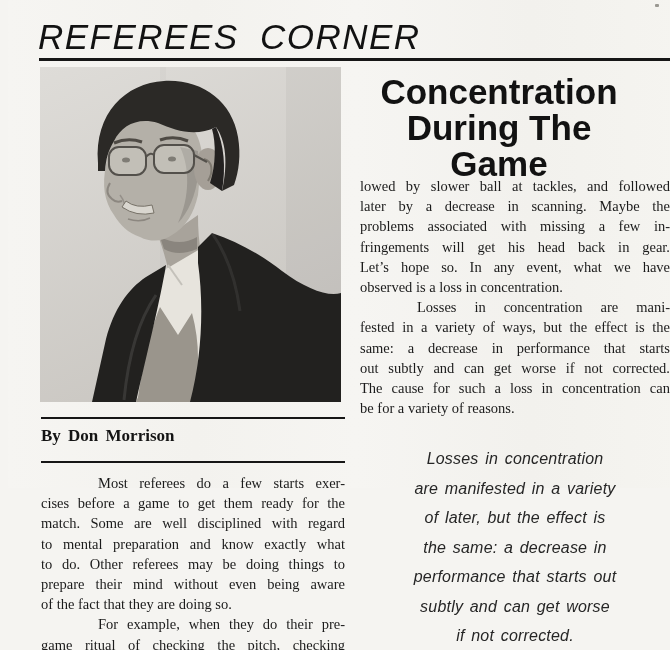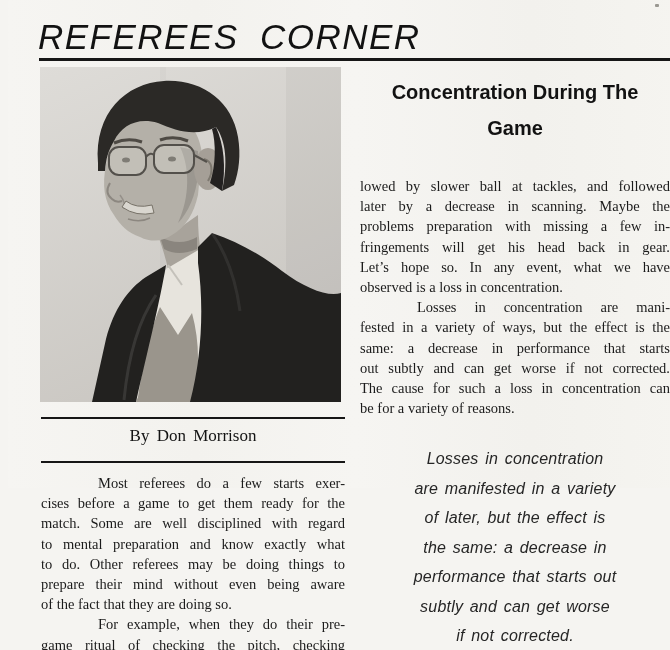--- a/index.html
+++ b/index.html
@@ -28,39 +28,39 @@
 
   
   .photo { left:32px; top:67px; width:301px; height:335px; background:var(--photo_bg,#d6d3ce); }
   .photo svg { display:block; }
 
   
   .byline-rule { left:33px; width:304px; height:2px; }
   .byline-rule.top { top:417px; }
   .byline-rule.bottom { top:461px; }
   .byline {
-    left:33px; width:304px; top:426px; text-align:center;
-    font-family:"Liberation Serif", serif; font-weight:400; font-size:17px;
+    left:33px; width:304px; top:426px; text-align:left;
+    font-family:"Liberation Serif", serif; font-weight:700; font-size:17px;
     word-spacing:3px; color:#141414;
   }
 
   
   .bodytext { font-family:"Liberation Serif", serif; font-size:14.5px; line-height:20.2px; color:var(--ink,#1b1b1b); }
   .lcol-text { left:33px; width:304px; top:473px; }
   .rcol-text { left:352px; width:310px; top:176px; }
   .para { margin:0; }
   .tline { text-align:justify; text-align-last:justify; height:20.2px; overflow:hidden; }
   .tline.tlast { text-align-last:left; }
   .indent .tline:first-child { text-indent:57px; }
 
   
   .rcol-title {
-    left:352px; width:310px; top:74px; text-align:center;
+    left:336px; width:310px; top:74px; text-align:center;
     font-family:"Liberation Sans", sans-serif; font-weight:700;
-    font-size:20px; line-height:36px; color:#121212; margin:0;
+    font-size:35px; line-height:36px; color:#121212; margin:0;
   }
   .rcol-title .wrapbox { display:inline-block; max-width:280px; }
 
   
   .pullquote {
     left:352px; width:310px; top:444px;
     font-family:"Liberation Sans", sans-serif; font-style:italic;
     font-size:16px; line-height:29.5px; color:#262626;
     letter-spacing:0.2px; word-spacing:2px;
   }
@@ -147,21 +147,21 @@
         <div class="tline">game ritual of checking the pitch, checking</div>
       </div>
   </div>
 
   <h1 class="abs rcol-title"><span class="wrapbox">Concentration During The Game</span></h1>
 
   <div class="abs bodytext rcol-text">
     <div class="para">
         <div class="tline">lowed by slower ball at tackles, and followed</div>
         <div class="tline">later by a decrease in scanning. Maybe the</div>
-        <div class="tline">problems preparation with missing a few in-</div>
+        <div class="tline">problems associated with missing a few in-</div>
         <div class="tline">fringements will get his head back in gear.</div>
         <div class="tline">Let’s hope so. In any event, what we have</div>
         <div class="tline tlast">observed is a loss in concentration.</div>
       </div>
     <div class="para indent">
         <div class="tline">Losses in concentration are mani-</div>
         <div class="tline">fested in a variety of ways, but the effect is the</div>
         <div class="tline">same: a decrease in performance that starts</div>
         <div class="tline">out subtly and can get worse if not corrected.</div>
         <div class="tline">The cause for such a loss in concentration can</div>

